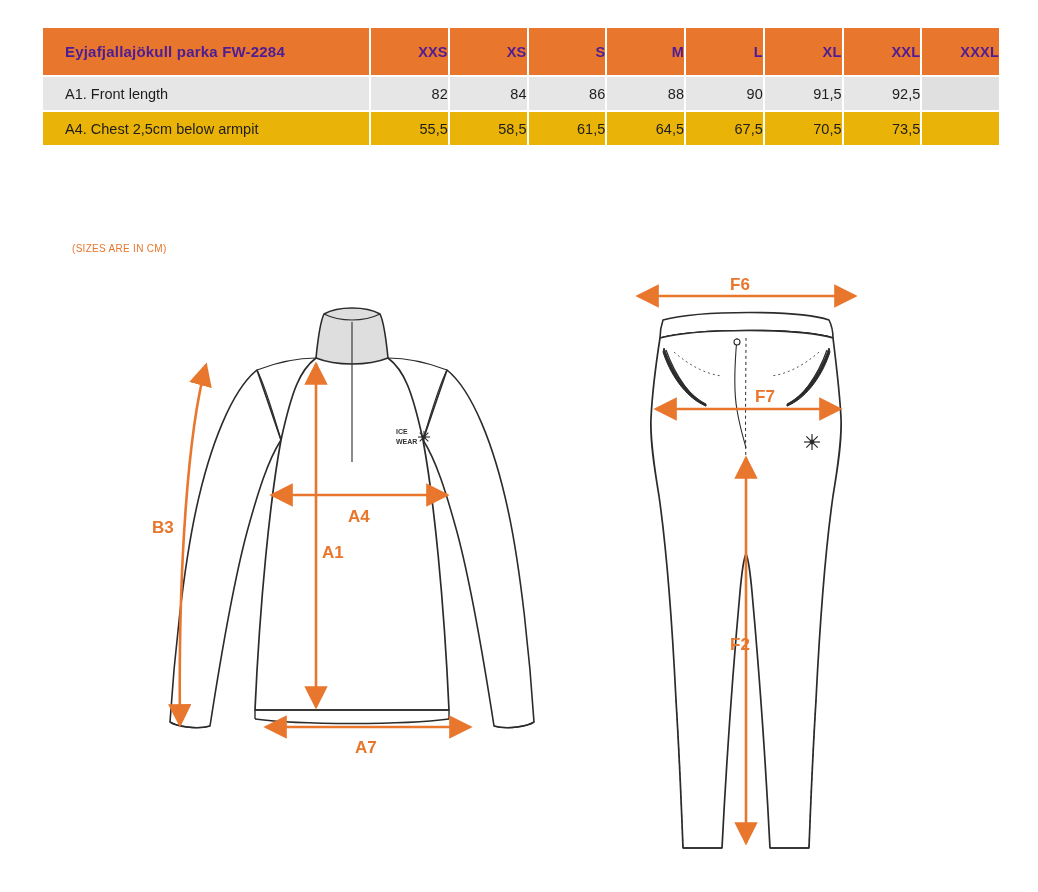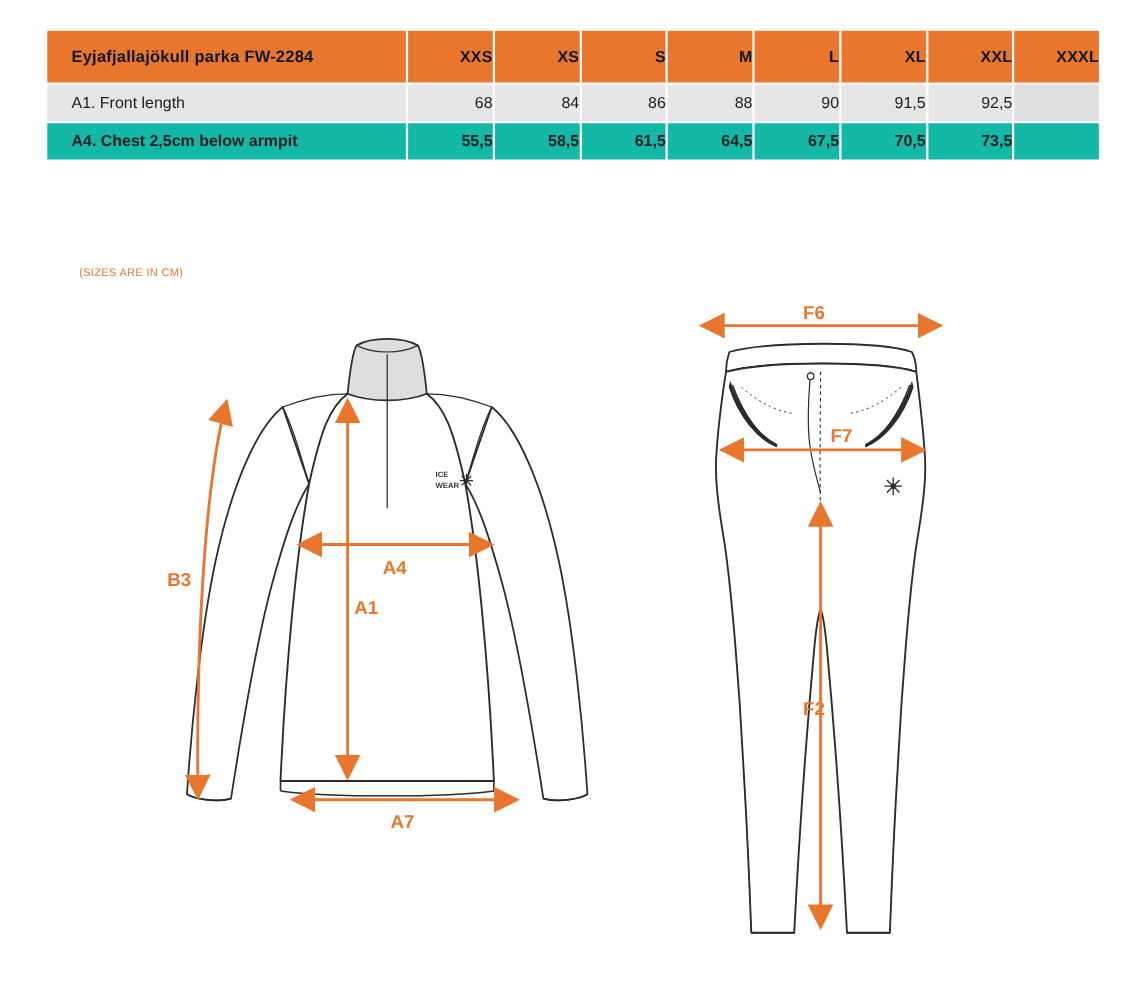--- a/index.html
+++ b/index.html
@@ -37,21 +37,21 @@
   table.size-table td {
     border: 2px solid #ffffff;
     height: 33px;
     font-size: 14.5px;
     text-align: right;
     vertical-align: middle;
     padding: 0;
   }
   table.size-table thead th {
     background: #e8762c;
-    color: #0f172a;
+    color: #4c1d95;
     font-weight: bold;
     letter-spacing: .2px;
     height: 47px;
     font-size: 14.5px;
   }
   table.size-table thead th.name-col {
     text-align: left;
     padding-left: 22px;
     font-size: 15px;
     font-weight: bold;
@@ -61,22 +61,21 @@
     color: #1d1d1d;
     font-size: 14.5px;
   }
   table.size-table tbody td.name-col {
     text-align: left;
     padding-left: 22px;
     background: #e6e6e6;
     font-size: 14.5px;
   }
   table.size-table tbody tr.alt td {
-    background: #14b8a6;
-    font-weight: bold;
+    background: #eab308;
   }
   table.size-table tbody td.empty {
     background: #e0e0e0;
   }
   .col-name { width: 328px; }
   .col-size { width: 78.75px; }
 
   .units-note {
     position: absolute;
     left: 72px;
@@ -137,21 +136,21 @@
           <th>M</th>
           <th>L</th>
           <th>XL</th>
           <th>XXL</th>
           <th>XXXL</th>
         </tr>
       </thead>
       <tbody>
         <tr>
           <td class="name-col">A1. Front length</td>
-          <td>68</td>
+          <td>82</td>
           <td>84</td>
           <td>86</td>
           <td>88</td>
           <td>90</td>
           <td>91,5</td>
           <td>92,5</td>
           <td class="empty"></td>
         </tr>
         <tr class="alt">
           <td class="name-col">A4. Chest 2,5cm below armpit</td>

